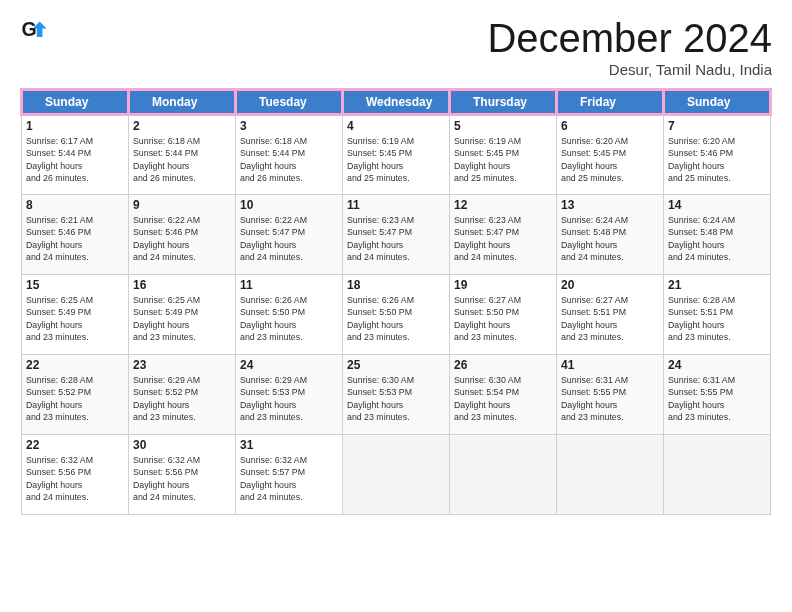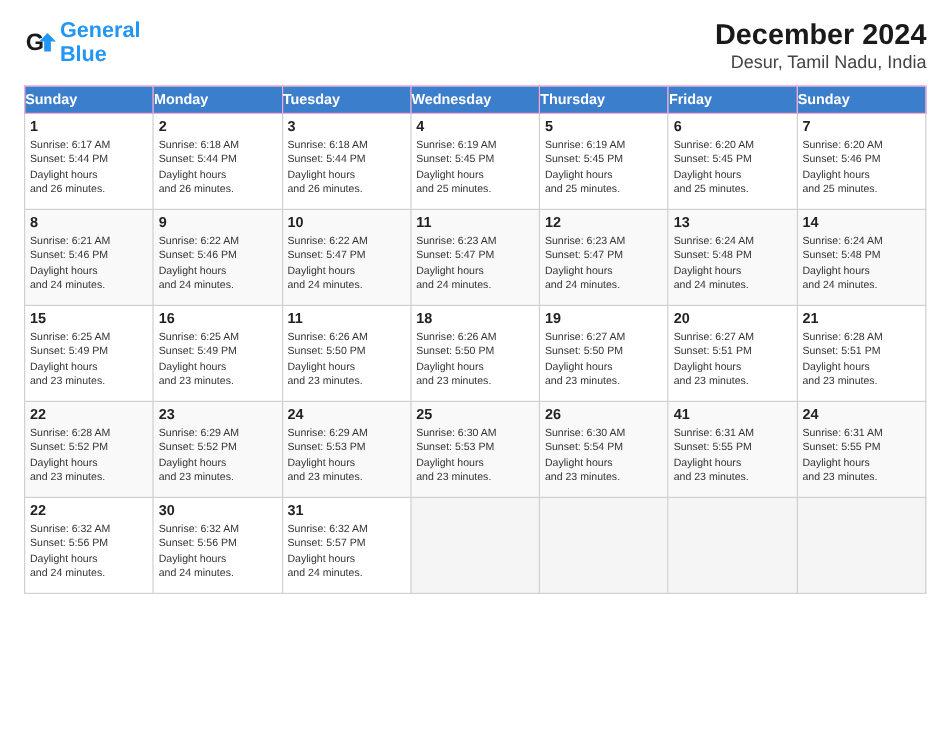--- a/index.html
+++ b/index.html
@@ -37,41 +37,41 @@
     }
     .logo-icon {
       width: 28px;
       height: 28px;
       margin-right: 2px;
     }
     .title-block {
       text-align: right;
     }
     .cal-title {
-      font-size: 24px;
-      font-weight: bold;
+      font-size: 40px;
+      font-weight: normal;
       color: #1a1a1a;
     }
     .cal-subtitle {
       font-size: 15px;
       color: #444;
     }
     .calendar {
       width: 100%;
       border-collapse: collapse;
       table-layout: fixed;
     }
     .calendar th {
       background: #3b7ecb;
       color: #fff;
       font-size: 12px;
       font-weight: bold;
-      padding: 4px 0;
+      padding: 4px 22px;
       text-align: left;
-      border: 1px solid #f9a8d4;
+      border: 3px solid #f9a8d4;
     }
     .calendar td {
       border: 1px solid #d0d0d0;
       vertical-align: top;
       padding: 3px 4px;
       font-size: 9.5px;
       color: #222;
       height: 80px;
     }
     .calendar td.empty {
@@ -98,24 +98,20 @@
 </head>
 <body>
 
 <div class="page">
   <div class="header">
     <div class="logo">
       <svg class="logo-icon" viewBox="0 0 40 40">
         <text x="2" y="28" font-size="28" font-weight="bold" fill="#1a1a1a">G</text>
         <polygon points="28,8 38,18 32,18 32,30 24,30 24,18 18,18" fill="#2196F3"></polygon>
       </svg>
-      <div class="logo-text">
-        <div><span>General</span></div>
-        <div><span style="color:#2196F3">Blue</span></div>
-      </div>
     </div>
     <div class="title-block">
       <div class="cal-title">December 2024</div>
       <div class="cal-subtitle">Desur, Tamil Nadu, India</div>
     </div>
   </div>
 
   <table class="calendar">
     <thead>
       <tr>

